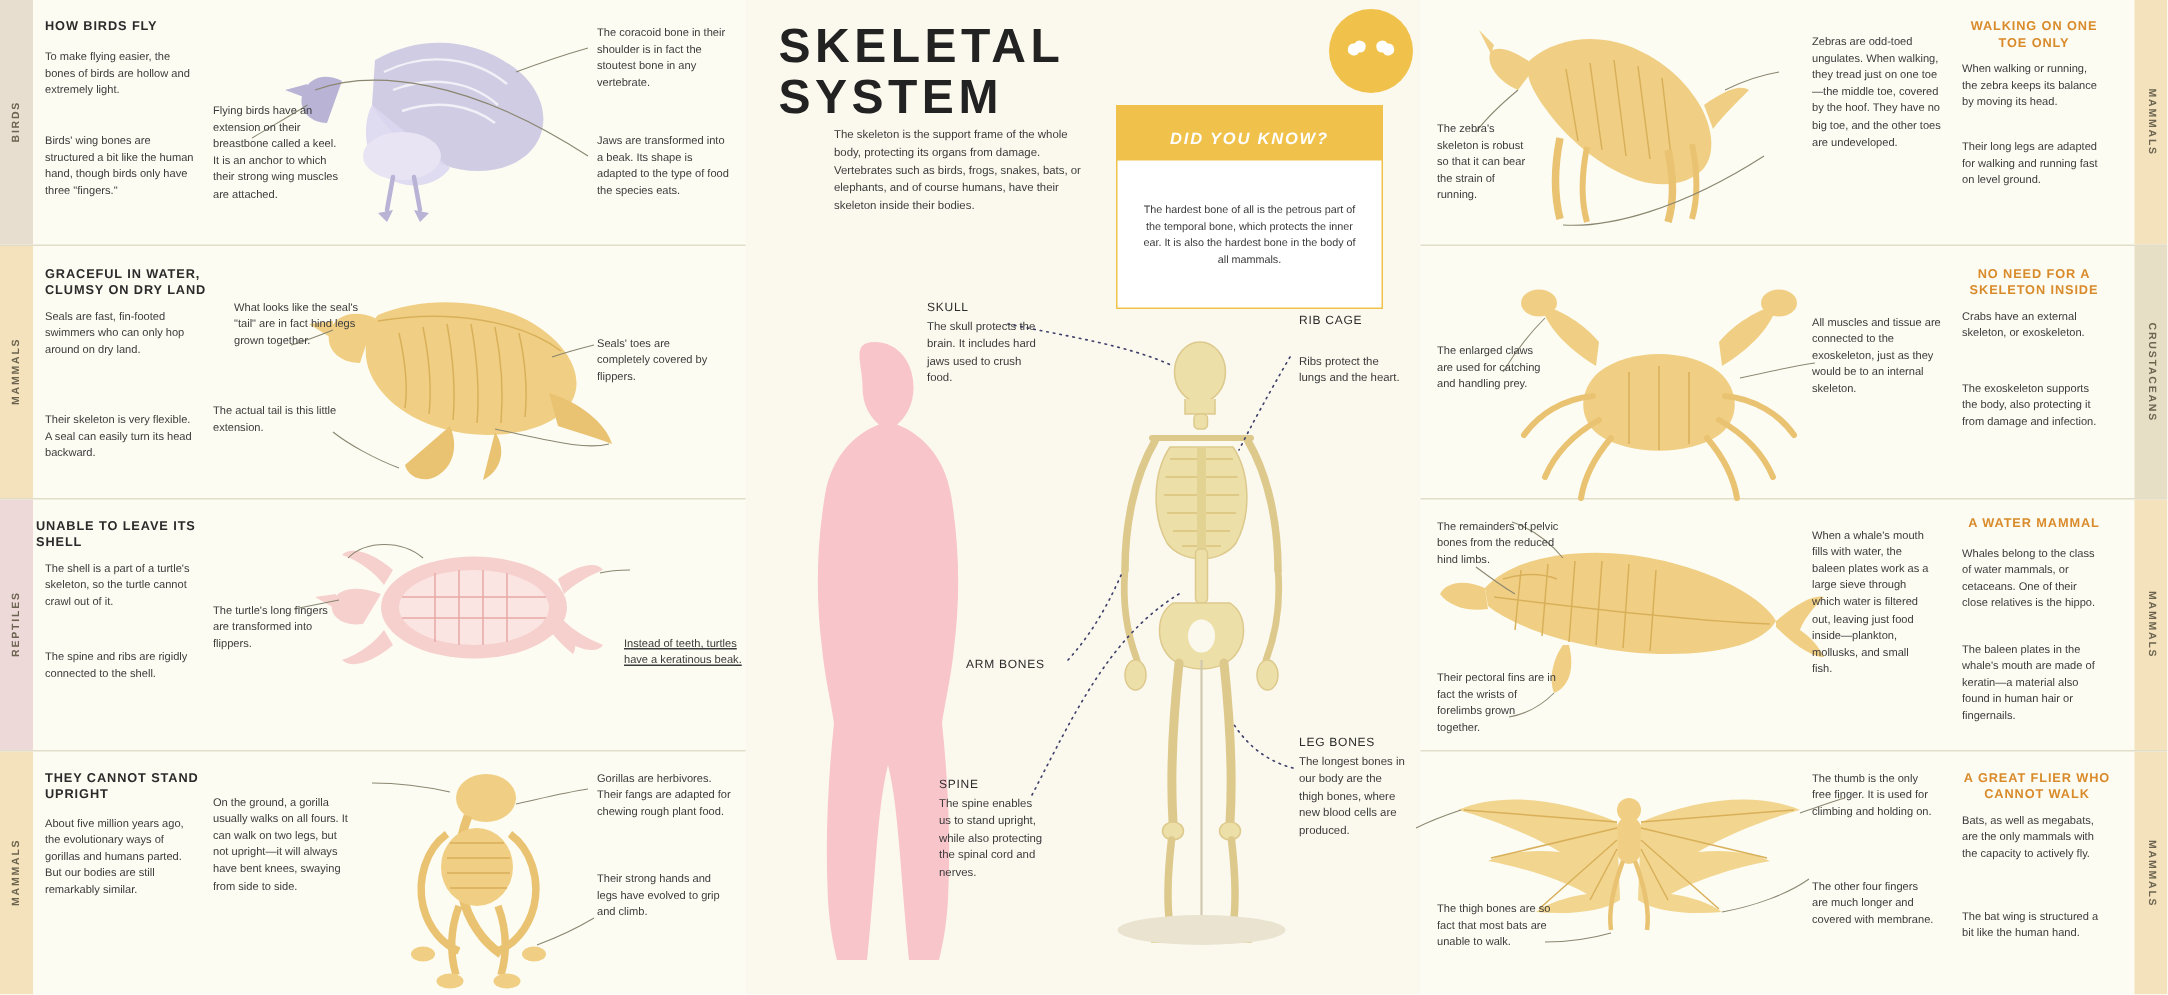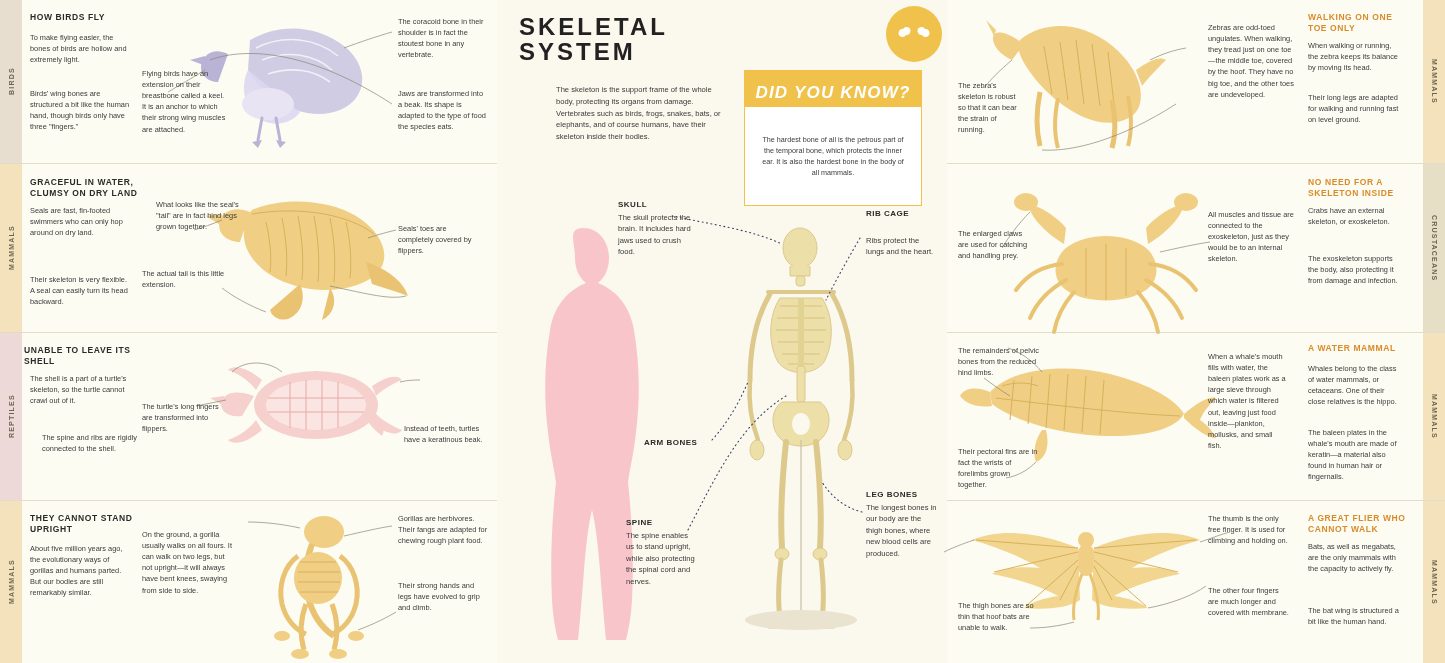--- a/index.html
+++ b/index.html
@@ -29,37 +29,37 @@
 
   .band{position:absolute;left:0;width:22px;}
   .rband{position:absolute;right:0;width:22px;}
 
   
   .divider{position:absolute;height:1px;background:#e2ddc9;}
 
   
   .hdr{position:absolute;font-size:8.5px;font-weight:bold;letter-spacing:.6px;
        line-height:1.35;color:#2b2b2b;text-transform:uppercase;}
-  .hdr.or{color:#d98b2b;}
+  .hdr.or{color:#d98b2b;text-align:center;}
   .body{position:absolute;font-size:7.4px;line-height:1.5;color:#3a3a3a;}
-  .lbl{position:absolute;font-size:8px;font-weight:bold;letter-spacing:.5px;color:#2b2b2b;text-align:right;}
+  .lbl{position:absolute;font-size:8px;font-weight:normal;letter-spacing:.5px;color:#2b2b2b;text-align:right;}
   .lblbody{position:absolute;font-size:7.6px;line-height:1.5;color:#3a3a3a;}
 
   
   #title{position:absolute;left:519px;top:14px;width:260px;
-         font-size:24px;line-height:1.05;font-weight:bold;letter-spacing:3px;
+         font-size:32px;line-height:1.05;font-weight:bold;letter-spacing:3px;
          color:#222;font-family:"Liberation Sans", sans-serif;}
   #intro{position:absolute;left:519px;top:84px;width:172px;font-size:7.6px;
          line-height:1.55;color:#3a3a3a;margin-left:37px;}
 
   
   #dyk-wrap{position:absolute;left:744px;top:70px;width:178px;height:136px;}
   #dyk-head{position:absolute;left:0;top:0;width:178px;height:36px;background:#f0c24b;
             display:flex;align-items:center;justify-content:center;}
-  #dyk-head span{font-size:17px;font-weight:bold;letter-spacing:1.2px;color:#fff;
+  #dyk-head span{font-size:11px;font-weight:bold;letter-spacing:1.2px;color:#fff;
                  font-style:italic;margin-top:10px;}
   #dyk-body{position:absolute;left:0;top:36px;width:178px;height:100px;background:#fff;
             border:1px solid #f0c24b;box-sizing:border-box;
             display:flex;align-items:center;justify-content:center;padding:8px 14px;}
   #dyk-body span{font-size:7.2px;line-height:1.55;color:#3a3a3a;text-align:center;}
   #bone-badge{position:absolute;left:886px;top:6px;width:56px;height:56px;border-radius:50%;
               background:#f0c24b;display:flex;align-items:center;justify-content:center;}
 
   
   svg.art{position:absolute;left:0;top:0;width:1445px;height:663px;pointer-events:none;}
@@ -340,23 +340,23 @@
 
   <div class="hdr" style="left:30px;top:177px;width:120px;">GRACEFUL IN WATER, CLUMSY ON DRY LAND</div>
   <div class="body" style="left:30px;top:205px;width:100px;">Seals are fast, fin-footed swimmers who can only hop around on dry land.</div>
   <div class="body" style="left:30px;top:274px;width:100px;">Their skeleton is very flexible. A seal can easily turn its head backward.</div>
   <div class="body" style="left:156px;top:199px;width:88px;">What looks like the seal's "tail" are in fact hind legs grown together.</div>
   <div class="body" style="left:398px;top:223px;width:84px;">Seals' toes are completely covered by flippers.</div>
   <div class="body" style="left:142px;top:268px;width:88px;">The actual tail is this little extension.</div>
 
   <div class="hdr" style="left:24px;top:345px;width:110px;">UNABLE TO LEAVE ITS SHELL</div>
   <div class="body" style="left:30px;top:373px;width:100px;">The shell is a part of a turtle's skeleton, so the turtle cannot crawl out of it.</div>
-  <div class="body" style="left:30px;top:432px;width:100px;margin-left:12px;">The spine and ribs are rigidly connected to the shell.</div>
+  <div class="body" style="left:30px;top:432px;width:100px;">The spine and ribs are rigidly connected to the shell.</div>
   <div class="body" style="left:142px;top:401px;width:88px;">The turtle's long fingers are transformed into flippers.</div>
-  <div class="body" style="left:404px;top:423px;width:88px;">Instead of teeth, turtles have a keratinous beak.</div>
+  <div class="body" style="left:416px;top:423px;width:88px;text-decoration:underline;">Instead of teeth, turtles have a keratinous beak.</div>
 
   <div class="hdr" style="left:30px;top:513px;width:110px;">THEY CANNOT STAND UPRIGHT</div>
   <div class="body" style="left:30px;top:543px;width:100px;">About five million years ago, the evolutionary ways of gorillas and humans parted. But our bodies are still remarkably similar.</div>
   <div class="body" style="left:142px;top:529px;width:90px;">On the ground, a gorilla usually walks on all fours. It can walk on two legs, but not upright—it will always have bent knees, swaying from side to side.</div>
   <div class="body" style="left:398px;top:513px;width:90px;">Gorillas are herbivores. Their fangs are adapted for chewing rough plant food.</div>
   <div class="body" style="left:398px;top:580px;width:90px;">Their strong hands and legs have evolved to grip and climb.</div>
 
   <div id="title">SKELETAL SYSTEM</div>
   <div id="intro">The skeleton is the support frame of the whole body, protecting its organs from damage. Vertebrates such as birds, frogs, snakes, bats, or elephants, and of course humans, have their skeleton inside their bodies.</div>
 
@@ -404,17 +404,17 @@
   <div class="hdr or" style="left:1308px;top:343px;width:96px;">A WATER MAMMAL</div>
   <div class="body" style="left:1308px;top:363px;width:92px;">Whales belong to the class of water mammals, or cetaceans. One of their close relatives is the hippo.</div>
   <div class="body" style="left:1308px;top:427px;width:92px;">The baleen plates in the whale's mouth are made of keratin—a material also found in human hair or fingernails.</div>
   <div class="body" style="left:958px;top:345px;width:82px;">The remainders of pelvic bones from the reduced hind limbs.</div>
   <div class="body" style="left:958px;top:446px;width:82px;">Their pectoral fins are in fact the wrists of forelimbs grown together.</div>
   <div class="body" style="left:1208px;top:351px;width:80px;">When a whale's mouth fills with water, the baleen plates work as a large sieve through which water is filtered out, leaving just food inside—plankton, mollusks, and small fish.</div>
 
   <div class="hdr or" style="left:1308px;top:513px;width:100px;">A GREAT FLIER WHO CANNOT WALK</div>
   <div class="body" style="left:1308px;top:541px;width:92px;">Bats, as well as megabats, are the only mammals with the capacity to actively fly.</div>
   <div class="body" style="left:1308px;top:605px;width:92px;">The bat wing is structured a bit like the human hand.</div>
-  <div class="body" style="left:958px;top:600px;width:78px;">The thigh bones are so thin that hoof bats are unable to walk.</div>
+  <div class="body" style="left:958px;top:600px;width:78px;">The thigh bones are so fact that most bats are unable to walk.</div>
   <div class="body" style="left:1208px;top:513px;width:82px;">The thumb is the only free finger. It is used for climbing and holding on.</div>
   <div class="body" style="left:1208px;top:585px;width:82px;">The other four fingers are much longer and covered with membrane.</div>
 
 </div>
 
 </body></html>

